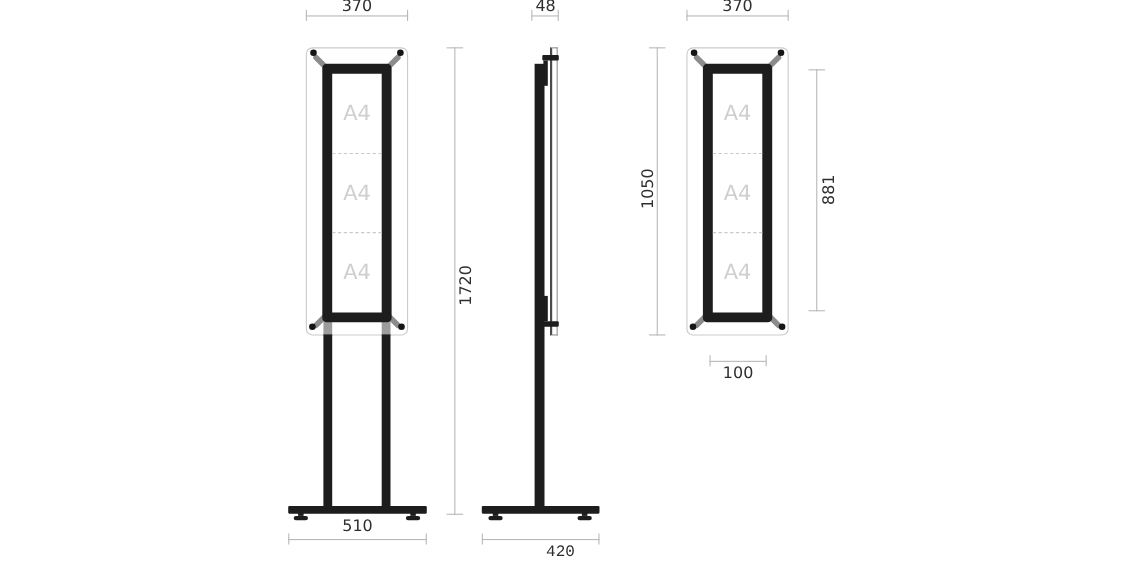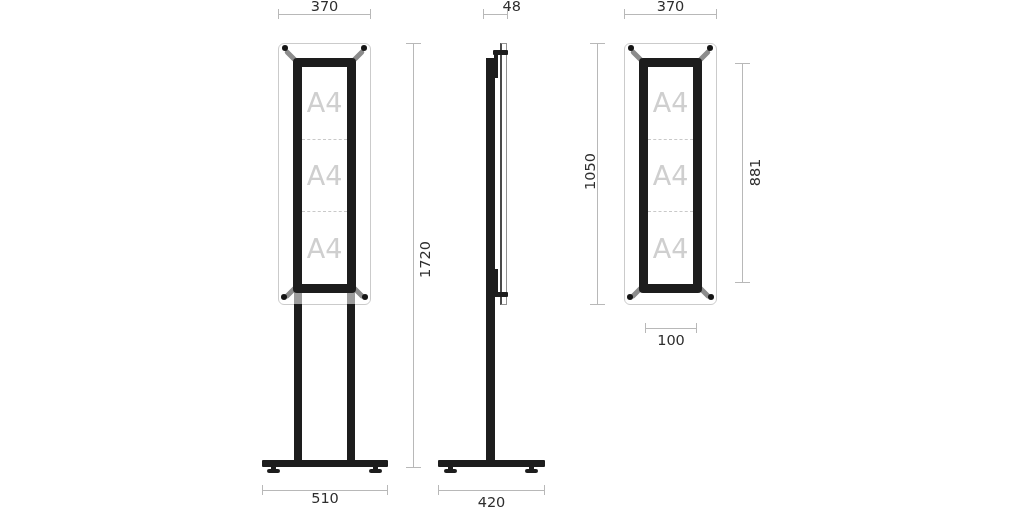--- a/index.html
+++ b/index.html
@@ -22,21 +22,21 @@
     position:absolute; box-sizing:border-box; background:#fff;
     border:1.5px solid #cbcbcb; border-radius:6px;
   }
   .frame {
     position:absolute; box-sizing:border-box; background:#fff;
     border:9px solid #1d1d1d; border-radius:4px;
   }
   .interior { position:absolute; display:flex; flex-direction:column; }
   .cell { flex:1 1 0; display:flex; align-items:center; justify-content:center; overflow:hidden; }
   .cell + .cell { border-top:1px dashed #c9c9c9; }
-  .a4 { font-size:27px; color:#cfcfcf; }
+  .a4 { font-size:19px; color:#cfcfcf; }
   .clip { position:absolute; width:17px; height:5px; border-radius:3px; background:#8c8c8c; }
   .r45 { transform:rotate(45deg); }
   .rm45 { transform:rotate(-45deg); }
   .dot { position:absolute; width:6px; height:6px; border-radius:50%; background:#151515; }
   .blk { position:absolute; background:#1d1d1d; }
   .gray { position:absolute; background:#9c9c9c; }
   .cap { position:absolute; background:#1d1d1d; border-radius:2px; }
   .profile {
     position:absolute; box-sizing:border-box; background:#fff;
     border:1px solid #929292; border-left:2px solid #4a4a4a;
@@ -86,54 +86,54 @@
     </div>
 
     <div class="dot" style="left:282px;top:45px;"></div>
     <div class="dot" style="left:361px;top:45px;"></div>
     <div class="dot" style="left:281px;top:294px;"></div>
     <div class="dot" style="left:362px;top:294px;"></div>
 
     <div class="hline" style="left:262px;top:490px;width:126px;"></div>
     <div class="vtick" style="left:262px;top:485px;"></div>
     <div class="vtick" style="left:387px;top:485px;"></div>
-    <div class="dimlabel" style="left:262px;top:491px;width:126px;">510</div>
+    <div class="dimlabel" style="left:262px;top:472px;width:126px;">510</div>
 
     <div class="vline" style="left:413px;top:43px;height:425px;"></div>
     <div class="htick" style="left:406px;top:43px;"></div>
     <div class="htick" style="left:406px;top:467px;"></div>
     <div class="dimlabel rot" style="left:395px;top:252px;width:60px;height:15px;">1720</div>
   </div>
 
   <div>
 
     <div class="hline" style="left:483px;top:14px;width:25px;"></div>
     <div class="vtick" style="left:483px;top:9px;"></div>
     <div class="vtick" style="left:507px;top:9px;"></div>
-    <div class="dimlabel" style="left:471px;top:-1px;width:50px;text-align:right;">48</div>
+    <div class="dimlabel" style="left:471px;top:-1px;width:50px;">48</div>
 
     <div class="profile" style="left:500px;top:43px;width:7px;height:262px;"></div>
 
     <div class="blk" style="left:486px;top:58px;width:9px;height:402px;"></div>
 
     <div class="blk" style="left:493px;top:50px;width:15px;height:5px;border-radius:1px;"></div>
     <div class="blk" style="left:494px;top:55px;width:4px;height:23px;"></div>
     <div class="blk" style="left:493px;top:292px;width:15px;height:5px;border-radius:1px;"></div>
     <div class="blk" style="left:494px;top:269px;width:4px;height:23px;"></div>
 
     <div class="blk" style="left:438px;top:460px;width:107px;height:7px;border-radius:1px;"></div>
     <div class="blk" style="left:448px;top:466px;width:5px;height:3px;"></div>
     <div class="cap" style="left:444px;top:469px;width:13px;height:4px;"></div>
     <div class="blk" style="left:529px;top:466px;width:5px;height:3px;"></div>
     <div class="cap" style="left:525px;top:469px;width:13px;height:4px;"></div>
 
     <div class="hline" style="left:438px;top:490px;width:107px;"></div>
     <div class="vtick" style="left:438px;top:485px;"></div>
     <div class="vtick" style="left:544px;top:485px;"></div>
-    <div class="dimlabel" style="left:438px;top:495px;width:107px;">420</div>
+    <div class="dimlabel" style="left:456px;top:495px;width:107px;font-family:Liberation Mono, monospace;">420</div>
   </div>
 
   <div>
 
     <div class="hline" style="left:624px;top:14px;width:93px;"></div>
     <div class="vtick" style="left:624px;top:9px;"></div>
     <div class="vtick" style="left:716px;top:9px;"></div>
     <div class="dimlabel" style="left:624px;top:-1px;width:93px;">370</div>
 
     <div class="panel" style="left:624px;top:43px;width:93px;height:262px;"></div>

